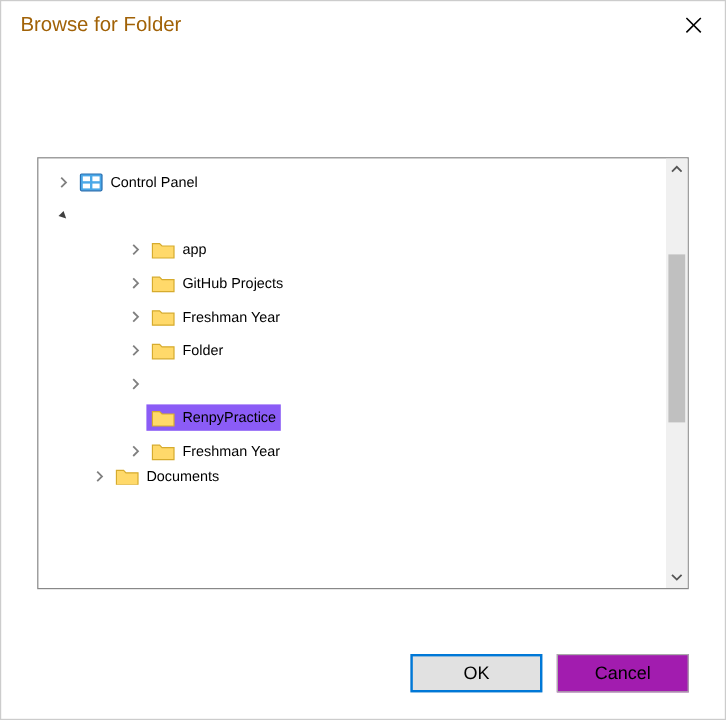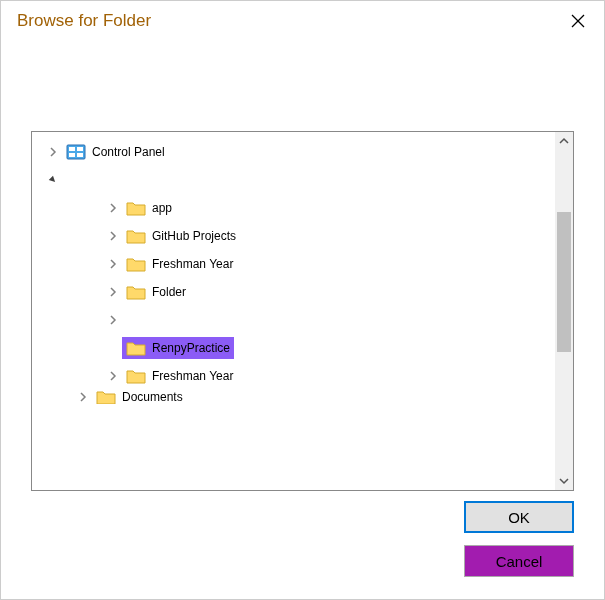--- a/index.html
+++ b/index.html
@@ -18,21 +18,21 @@
     .arrow { width: 18px; height: 18px; display: inline-flex; align-items: center; justify-content: center; cursor: pointer; }
     .arrow svg { width: 10px; height: 10px; }
     .arrow.blank svg { visibility: hidden; }
     .node-icon { width: 20px; height: 20px; margin-right: 6px; display: inline-flex; align-items: center; justify-content: center; }
     .node-icon svg { width: 20px; height: 20px; }
     .label { }
     .scrollbar-v { position: absolute; right: 0; top: 0; bottom: 0; width: 18px; background: #f0f0f0; }
     .scroll-arrow { height: 18px; display: flex; align-items: center; justify-content: center; cursor: pointer; }
     .scroll-arrow svg { width: 10px; height: 10px; fill: #555; }
     .scroll-thumb { position: absolute; left: 2px; right: 2px; background: #c0c0c0; }
-    .button-row { position: absolute; bottom: 22px; right: 30px; display: flex; gap: 12px; flex-direction: column; }
+    .button-row { position: absolute; bottom: 22px; right: 30px; display: flex; gap: 12px; }
     .btn { width: 110px; height: 32px; border: 1px solid #aaa; background: #a21caf; font-size: 15px; cursor: pointer; }
     .btn.primary { border: 2px solid #0078d7; background: #e1e1e1; }
     .cut-row { overflow: hidden; height: 14px; }
   </style>
 </head>
 <body>
 
 <div class="dialog">
 
   <div class="titlebar">

